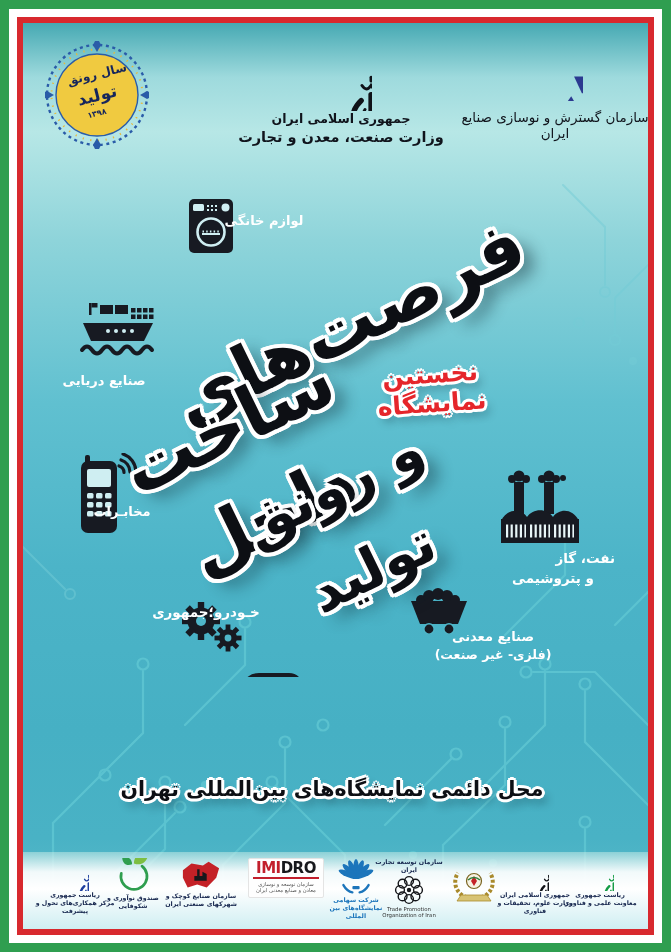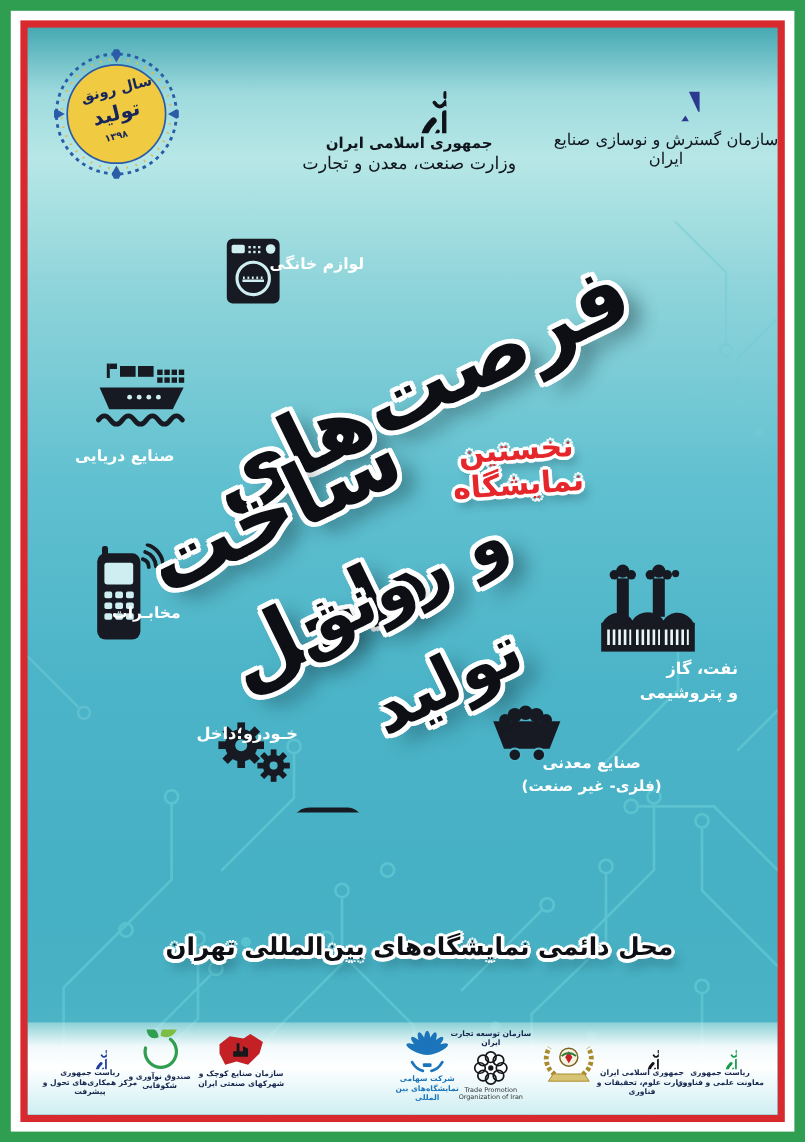--- a/index.html
+++ b/index.html
@@ -29,41 +29,41 @@
     -2px -2px 0 #fff,2px -2px 0 #fff,-2px 2px 0 #fff,2px 2px 0 #fff,
     4px 6px 8px rgba(8,30,40,.35);}
   
   .year-emblem{left:22px;top:18px;width:104px;height:108px;}
   .ye-text{position:absolute;width:100%;text-align:center;color:#16265c;font-weight:bold;transform:rotate(-14deg);}
   .ye-l1{top:26px;font-size:12px;}
   .ye-l2{top:44px;font-size:17px;}
   .ye-yr{top:68px;font-size:8px;letter-spacing:2px;}
   .gov-emblem{left:287px;top:16px;width:62px;height:72px;color:#0f1218;}
   .min-l1{left:208px;top:88px;width:220px;text-align:center;font-size:12.5px;font-weight:bold;color:#10141c;}
-  .min-l2{left:198px;top:106px;width:240px;text-align:center;font-size:14.5px;font-weight:normal;color:#10141c;}
+  .min-l2{left:198px;top:106px;width:240px;text-align:center;font-size:14.5px;font-weight:bold;color:#10141c;}
   .idro-logo{left:502px;top:20px;width:58px;height:58px;color:#2b3990;}
   .idro-cap{left:422px;top:86px;width:220px;text-align:center;font-size:13.5px;font-weight:normal;color:#10141c;}
   
   .t1{left:212px;top:227px;width:300px;height:110px;line-height:110px;font-size:72px;text-align:center;transform:rotate(-26deg);z-index:3;}
   .t2{left:25px;top:352px;width:360px;height:100px;line-height:100px;font-size:72px;text-align:center;transform:rotate(-26deg);z-index:3;}
   .t3{left:145px;top:419px;width:330px;height:90px;line-height:90px;font-size:56px;text-align:center;transform:rotate(-26deg);z-index:3;}
   .badge{left:308px;top:337px;width:200px;text-align:center;font-size:25px;transform:rotate(-4deg);z-index:4;}
   
   .slabel{color:#fff;font-weight:bold;text-align:center;direction:rtl;z-index:2;}
   .s1l{left:198px;top:190px;width:86px;font-size:13px;}
   .s2l{left:28px;top:322px;width:106px;font-size:13px;margin-top:28px;}
   .s3l{left:50px;top:481px;width:98px;font-size:13px;}
   .s4l{left:116px;top:581px;width:134px;font-size:13.5px;}
   .s5l1{left:468px;top:527px;width:124px;font-size:13.5px;text-align:right;}
-  .s5l2{left:468px;top:547px;width:124px;font-size:13.5px;text-align:right;}
+  .s5l2{left:468px;top:547px;width:124px;font-size:13.5px;}
   .s6l1{left:404px;top:606px;width:132px;font-size:13px;}
   .s6l2{left:400px;top:624px;width:140px;font-size:12.5px;}
   
   .dates{left:132px;top:719px;width:354px;text-align:center;font-size:27px;direction:ltr;z-index:2;}
-  .venue{left:80px;top:754px;width:458px;text-align:right;font-size:20.5px;direction:rtl;z-index:2;}
+  .venue{left:80px;top:754px;width:458px;text-align:center;font-size:20.5px;direction:rtl;z-index:2;}
   
   .footer{left:0;bottom:0;width:625px;height:77px;z-index:5;
     background:linear-gradient(180deg,rgba(190,232,228,.55) 0%,rgba(255,255,255,.92) 26%,#ffffff 48%,#cfeef2 100%);}
   .flogo{position:absolute;top:6px;display:flex;flex-direction:column;align-items:center;text-align:center;}
   .fcap{font-size:6.3px;font-weight:bold;color:#15254d;direction:rtl;line-height:1.3;}
   .fcap-en{font-size:5.4px;color:#333;direction:ltr;}
   .f1{left:8px;width:88px;}  .f2{left:72px;width:76px;}  .f3{left:136px;width:84px;}
   .f4{left:224px;width:78px;} .f5{left:300px;width:66px;} .f6{left:352px;width:68px;}
   .f7{left:424px;width:54px;} .f8{left:470px;width:84px;} .f9{left:538px;width:78px;}
   .imidro-panel{background:#fefefe;border:1px solid #e4e4e4;border-radius:2px;padding:2px 4px 3px;width:76px;}
@@ -289,21 +289,21 @@
       <g transform="translate(52,40)">
         <path fill="#171a22" d="M0,70 L0,62 Q0,56 10,54 L26,43 Q29,40 36,40 L66,40 Q72,40 76,44 L88,54 Q96,56 96,62 L96,70 Q96,74 91,74 L85,74 A10,10 0 0 0 65,74 L33,74 A10,10 0 0 0 13,74 L5,74 Q0,74 0,70 Z"></path>
         <path fill="#4fb6c9" d="M29,44 L42,44 L42,53 L20,53 Z"></path>
         <rect x="46" y="44" width="19" height="9" fill="#4fb6c9"></rect>
         <circle cx="23" cy="73" r="8.5" fill="#171a22"></circle>
           <circle cx="23" cy="73" r="3.6" fill="#4fb6c9"></circle>
         <circle cx="75" cy="73" r="8.5" fill="#171a22"></circle>
           <circle cx="75" cy="73" r="3.6" fill="#4fb6c9"></circle>
       </g>
     </svg>
-    <div class="abs slabel s4l">خـودرو؛داخل</div>
+    <div class="abs slabel s4l">خـودرو؛جمهوری</div>
 
     <svg class="abs layer" style="left:474px;top:446px" width="90" height="80" viewBox="0 0 90 80">
       <g fill="#171a22">
         <circle cx="15" cy="10" r="4"></circle>
           <circle cx="22" cy="7" r="5.5"></circle>
           <circle cx="29" cy="10" r="4"></circle>
         <circle cx="45" cy="10" r="4"></circle>
           <circle cx="52" cy="7" r="5.5"></circle>
           <circle cx="59" cy="10" r="4"></circle>
           <circle cx="66" cy="9" r="3"></circle>
@@ -358,20 +358,26 @@
       </div>
 
       <div class="flogo f3">
         <svg width="40" height="34" viewBox="-21 -16 42 32">
           <path d="M-19,-5 L-10,-12 L2,-10 L8,-14 L19,-7 L16,3 L6,13 L-4,10 L-14,13 L-19,3 Z" fill="#c42127"></path>
           <path d="M-7,1 h3 v-7 h2.5 v7 h3 v-4.5 l4.5,2.5 v7 h-13 Z" fill="#17181c"></path>
         </svg>
         <div class="fcap">سازمان صنایع کوچک و شهرکهای صنعتی ایران</div>
       </div>
 
+      <div class="flogo f4">
+        <div class="imidro-panel">
+          <div class="im-word"><span class="im-red">IMI</span><span class="im-blk">DRO</span></div>
+          <div class="im-cap">سازمان توسعه و نوسازی معادن و صنایع معدنی ایران</div>
+        </div>
+      </div>
 
       <div class="flogo f5">
         <svg width="36" height="38" viewBox="-20 -22 40 42">
           <g fill="#1c75bb">
             <ellipse cx="0" cy="-10" rx="3.2" ry="11"></ellipse>
             <ellipse cx="0" cy="-10" rx="3.2" ry="11" transform="rotate(22)"></ellipse>
             <ellipse cx="0" cy="-10" rx="3.2" ry="11" transform="rotate(-22)"></ellipse>
             <ellipse cx="0" cy="-10" rx="3.2" ry="11" transform="rotate(44)"></ellipse>
             <ellipse cx="0" cy="-10" rx="3.2" ry="11" transform="rotate(-44)"></ellipse>
             <ellipse cx="0" cy="-10" rx="3.2" ry="11" transform="rotate(66)"></ellipse>

